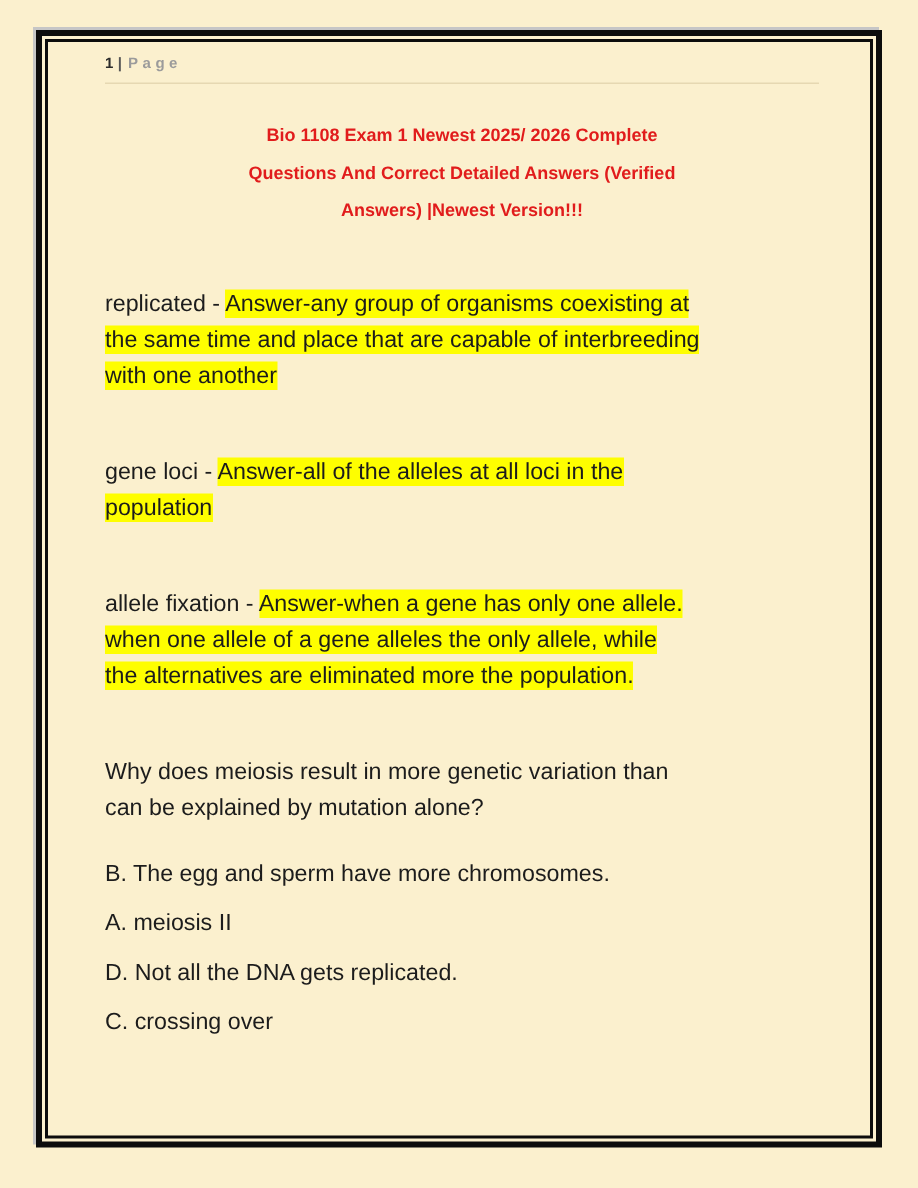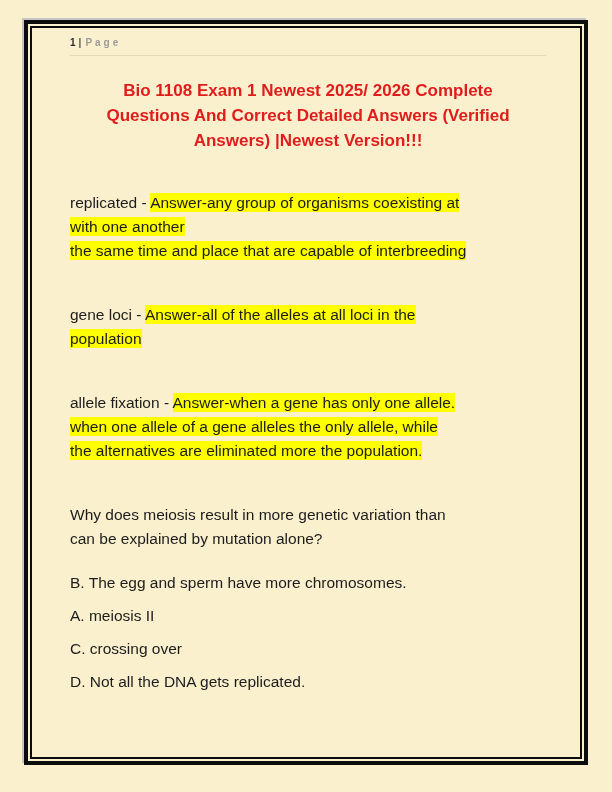--- a/index.html
+++ b/index.html
@@ -43,21 +43,21 @@
     padding-bottom: 6px;
   }
   .pnum { font-weight: bold; color: #2b2b2b; }
   .psep { font-weight: bold; color: #555; margin: 0 4px 0 3px; }
   .plabel { color: var(--header_gray); letter-spacing: 3px; font-weight: 600; }
   .title {
     margin-top: 22px;
     text-align: center;
     color: var(--accent_red);
     font-weight: bold;
-    font-size: 17px;
+    font-size: 12px;
     line-height: 25px;
   }
   .qa-section { margin-top: 38px; }
   .qa {
     margin: 0 0 40px 0;
     font-size: 15.5px;
     line-height: 24px;
     color: var(--ink);
   }
   .line { min-height: 24px; }
@@ -87,41 +87,41 @@
       <div class="title">
         <div class="title-line">Bio 1108 Exam 1 Newest 2025/ 2026 Complete</div>
         <div class="title-line">Questions And Correct Detailed Answers (Verified</div>
         <div class="title-line">Answers) |Newest Version!!!</div>
       </div>
 
       <div class="qa-section">
 
         <div class="qa">
           <div class="line"><span class="term">replicated - </span><span class="hl">Answer-any group of organisms coexisting at</span></div>
+          <div class="line"><span class="hl">the same time and place that are capable of interbreeding</span></div>
           <div class="line"><span class="hl">with one another</span></div>
-          <div class="line"><span class="hl">the same time and place that are capable of interbreeding</span></div>
         </div>
 
         <div class="qa">
           <div class="line"><span class="term">gene loci - </span><span class="hl">Answer-all of the alleles at all loci in the</span></div>
           <div class="line"><span class="hl">population</span></div>
         </div>
 
         <div class="qa">
           <div class="line"><span class="term">allele fixation - </span><span class="hl">Answer-when a gene has only one allele.</span></div>
           <div class="line"><span class="hl">when one allele of a gene alleles the only allele, while</span></div>
           <div class="line"><span class="hl">the alternatives are eliminated more the population.</span></div>
         </div>
 
         <div class="question">
           <div class="line">Why does meiosis result in more genetic variation than</div>
           <div class="line">can be explained by mutation alone?</div>
         </div>
 
         <div class="opt">B. The egg and sperm have more chromosomes.</div>
         <div class="opt">A. meiosis II</div>
+        <div class="opt">D. Not all the DNA gets replicated.</div>
         <div class="opt">C. crossing over</div>
-        <div class="opt">D. Not all the DNA gets replicated.</div>
 
       </div>
     </div>
   </div>
 </div>
 
 </body></html>

